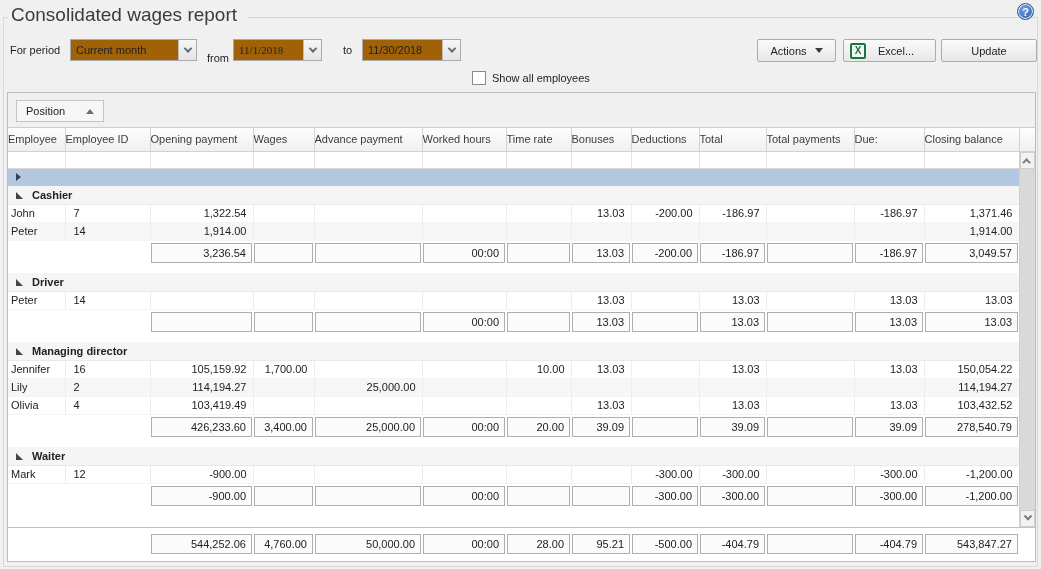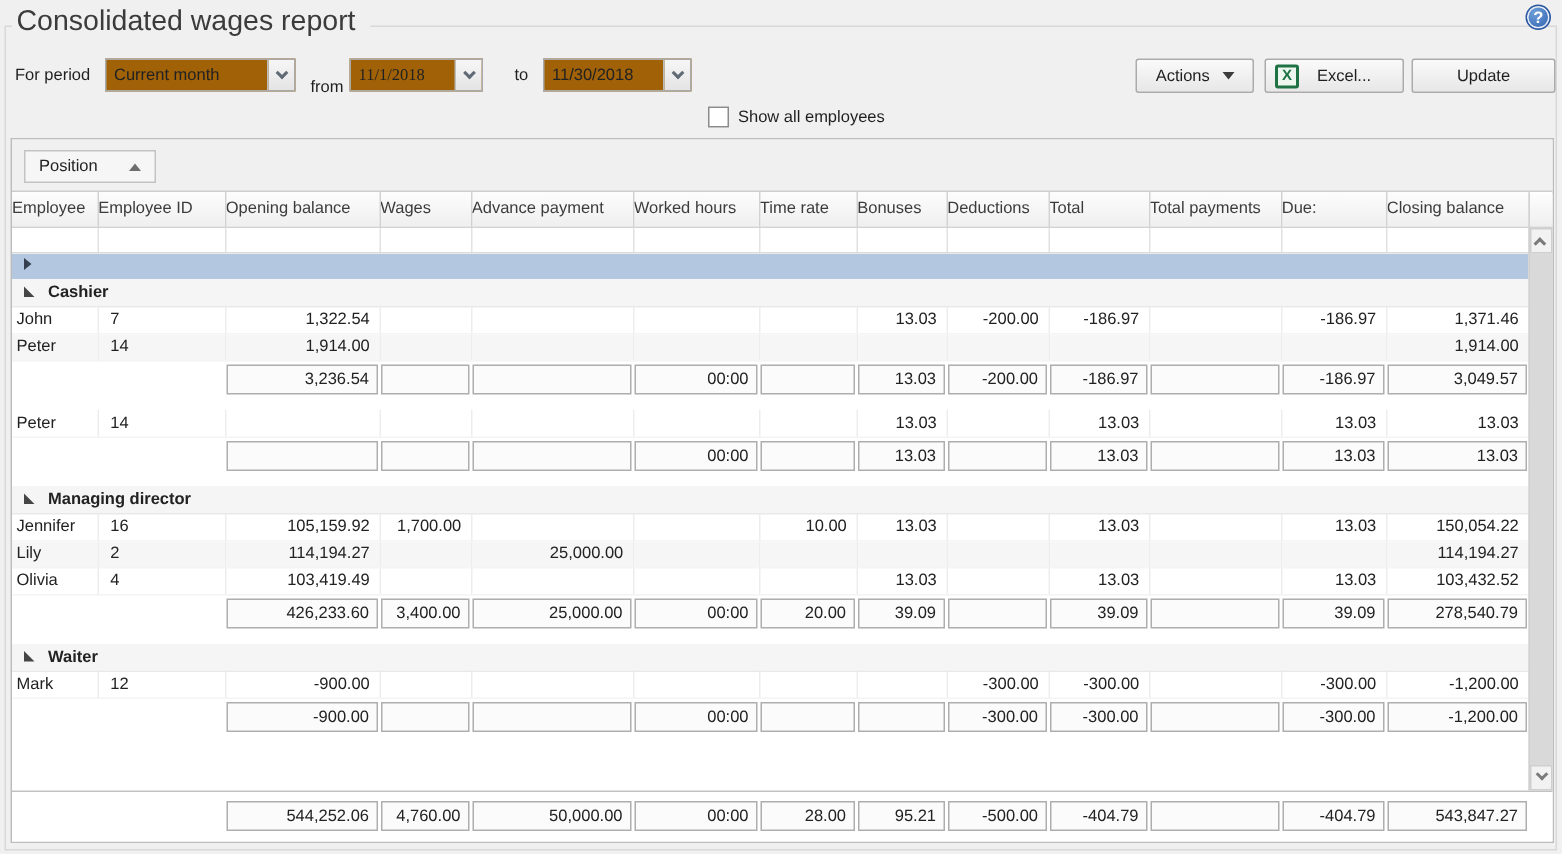--- a/index.html
+++ b/index.html
@@ -153,21 +153,21 @@
           <col style="width:68px">
           <col style="width:67px">
           <col style="width:88px">
           <col style="width:70px">
           <col style="width:95px">
         </colgroup>
       <thead>
           <tr>
             <th>Employee</th>
             <th>Employee ID</th>
-            <th>Opening balance</th>
+            <th>Opening payment</th>
             <th>Wages</th>
             <th>Advance payment</th>
             <th>Worked hours</th>
             <th>Time rate</th>
             <th>Bonuses</th>
             <th>Deductions</th>
             <th>Total</th>
             <th>Total payments</th>
             <th>Due:</th>
             <th>Closing balance</th>
@@ -257,20 +257,23 @@
             </td>
             <td>
               <div class="box">-186.97</div>
             </td>
             <td>
               <div class="box">3,049.57</div>
             </td>
           </tr>
           <tr class="spc">
             <td colspan="13"></td>
+          </tr>
+          <tr class="grp">
+            <td colspan="13"><span class="tri-exp"></span><span>Driver</span></td>
           </tr>
           <tr class="data">
             <td class="t-l">Peter</td>
             <td class="t-id">14</td>
             <td class="num"></td>
             <td class="num"></td>
             <td class="num"></td>
             <td class="num"></td>
             <td class="num"></td>
             <td class="num">13.03</td>

